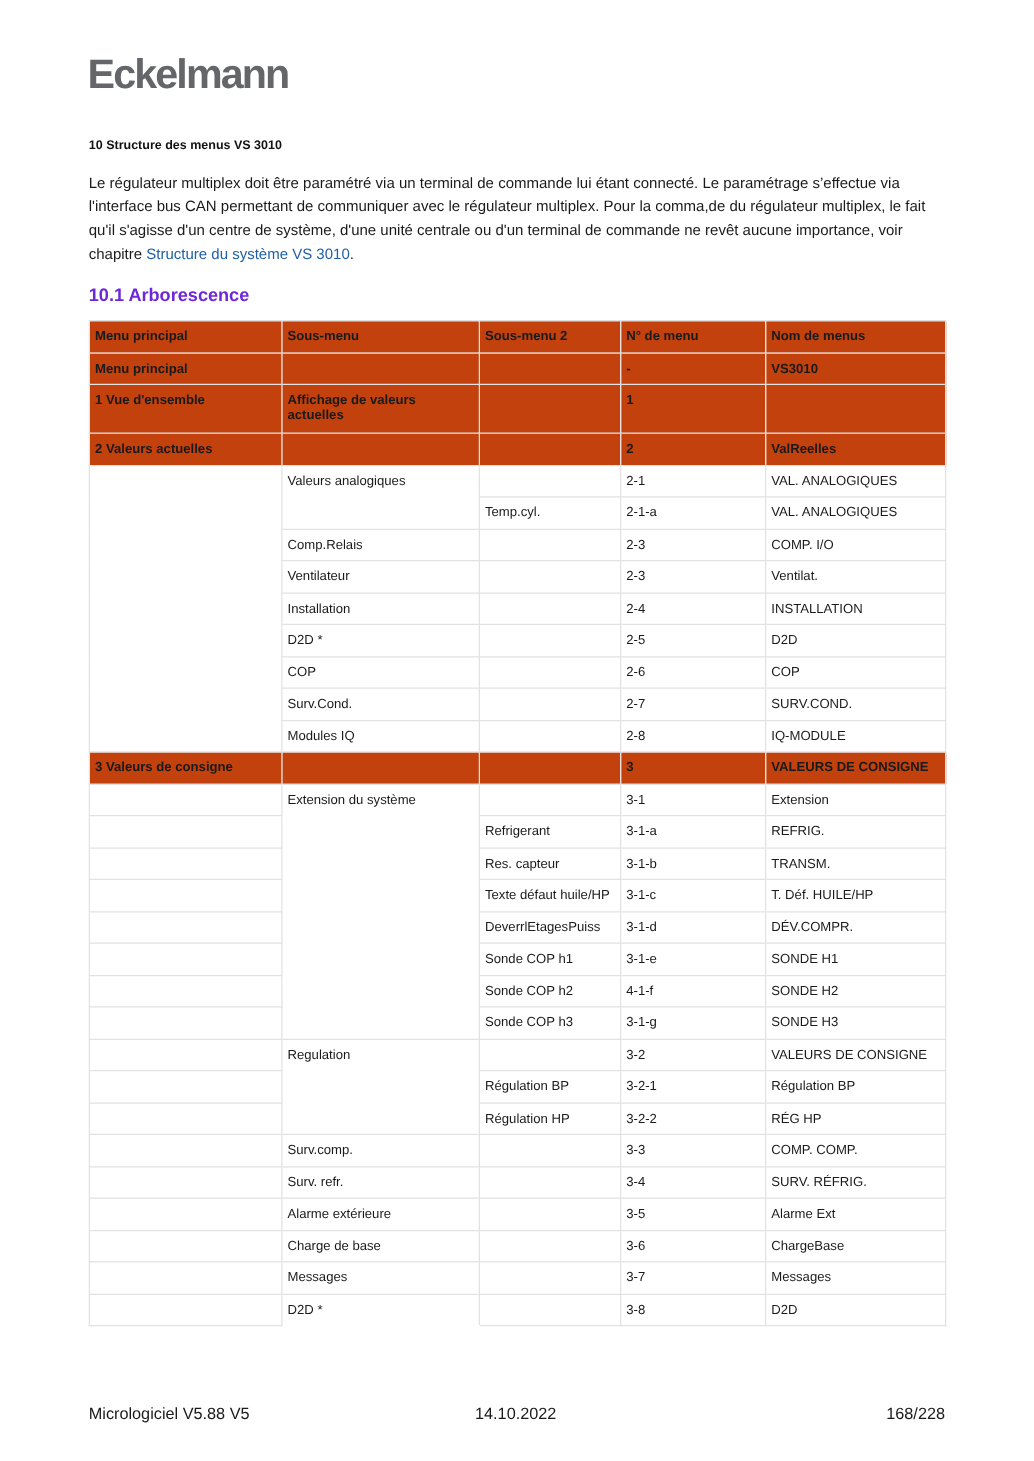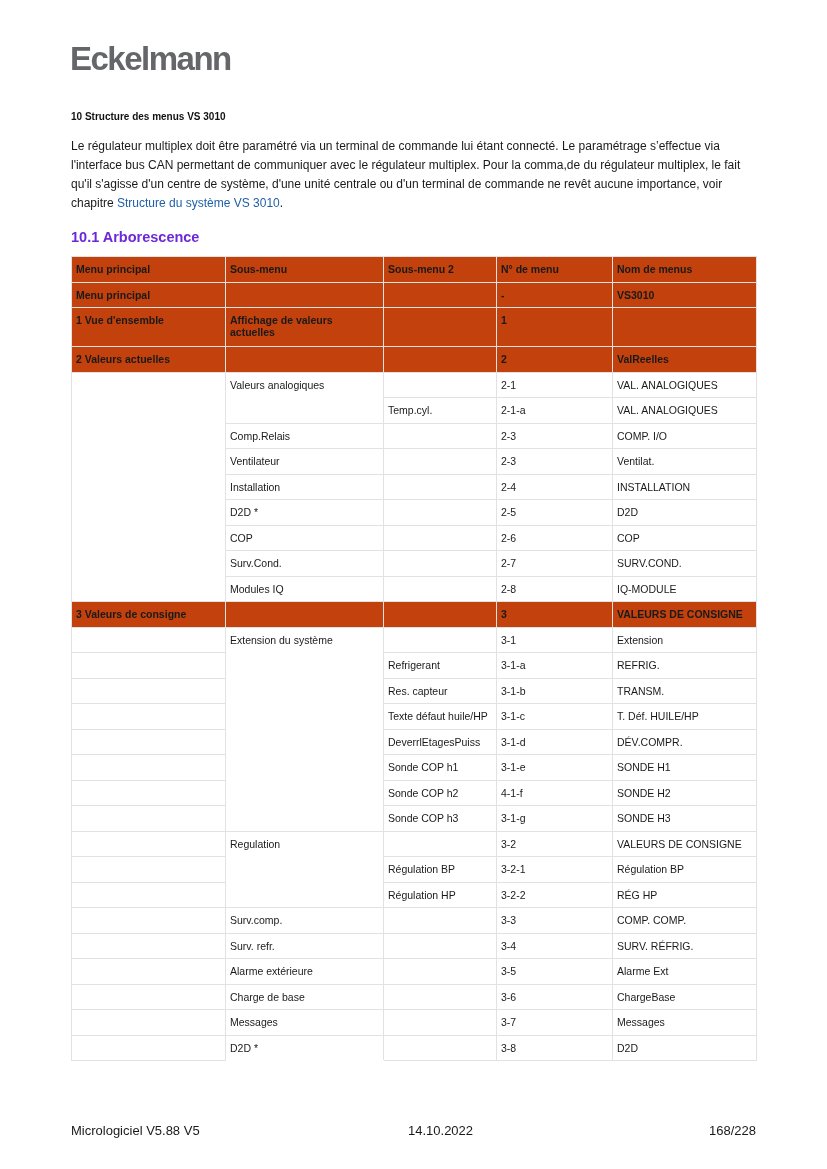--- a/index.html
+++ b/index.html
@@ -14,21 +14,21 @@
   td { border: 1px solid #e2e2e2; padding: 6px 4px 5px 4px; vertical-align: top; height: 25.5px; line-height: 12px; color: #1a1a1a; }
   tr.grey td { background: #c2410c; font-weight: bold; }
   td.span-w { background: #ffffff; }
   col.c1 { width: 154px; }
   col.c2 { width: 158px; }
   col.c3 { width: 113px; }
   col.c4 { width: 116px; }
   col.c5 { width: 144px; }
   .footer { position: absolute; top: 1123px; font-size: 13px; color: #1a1a1a; }
   .f-left { left: 71px; }
-  .f-mid { left: 380px; margin-left: 28px; }
+  .f-mid { left: 380px; }
   .f-right { right: 71px; }
 </style>
 </head>
 <body>
 
 <div class="logo">Eckelmann</div>
 
 <div class="h1">10 Structure des menus VS 3010</div>
 
 <p class="intro"><span>Le régulateur multiplex doit être paramétré via un terminal de commande lui étant connecté. Le paramétrage s’effectue via l'interface bus CAN permettant de communiquer avec le régulateur multiplex. Pour la comma,de du régulateur multiplex, le fait qu'il s'agisse d'un centre de système, d'une unité centrale ou d'un terminal de commande ne revêt aucune importance, voir chapitre </span><a>Structure du système VS 3010</a><span>.</span></p>

